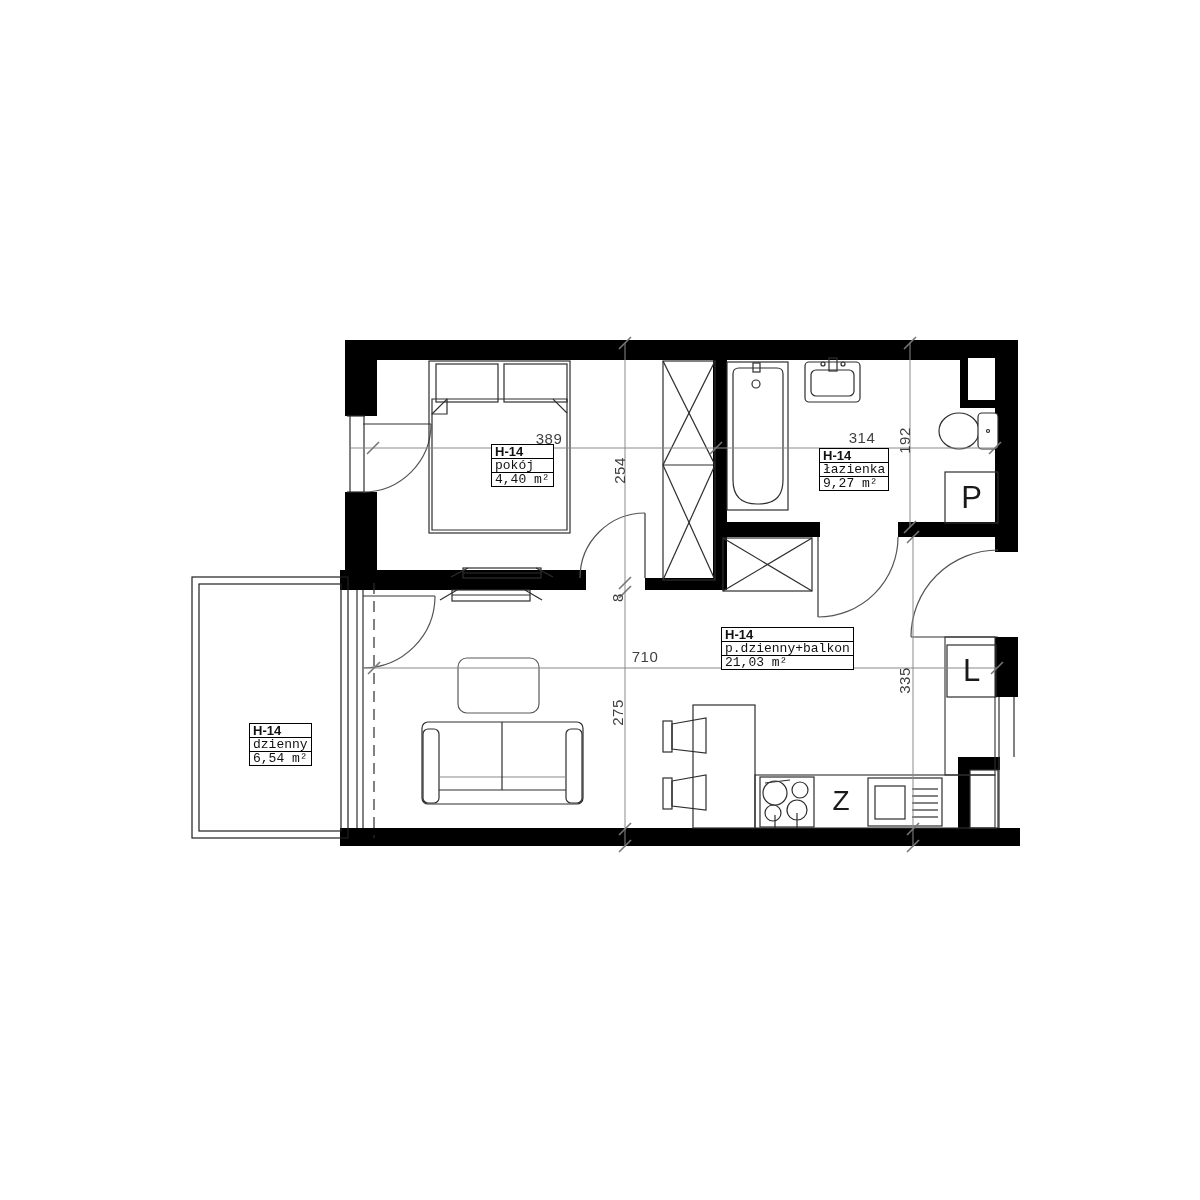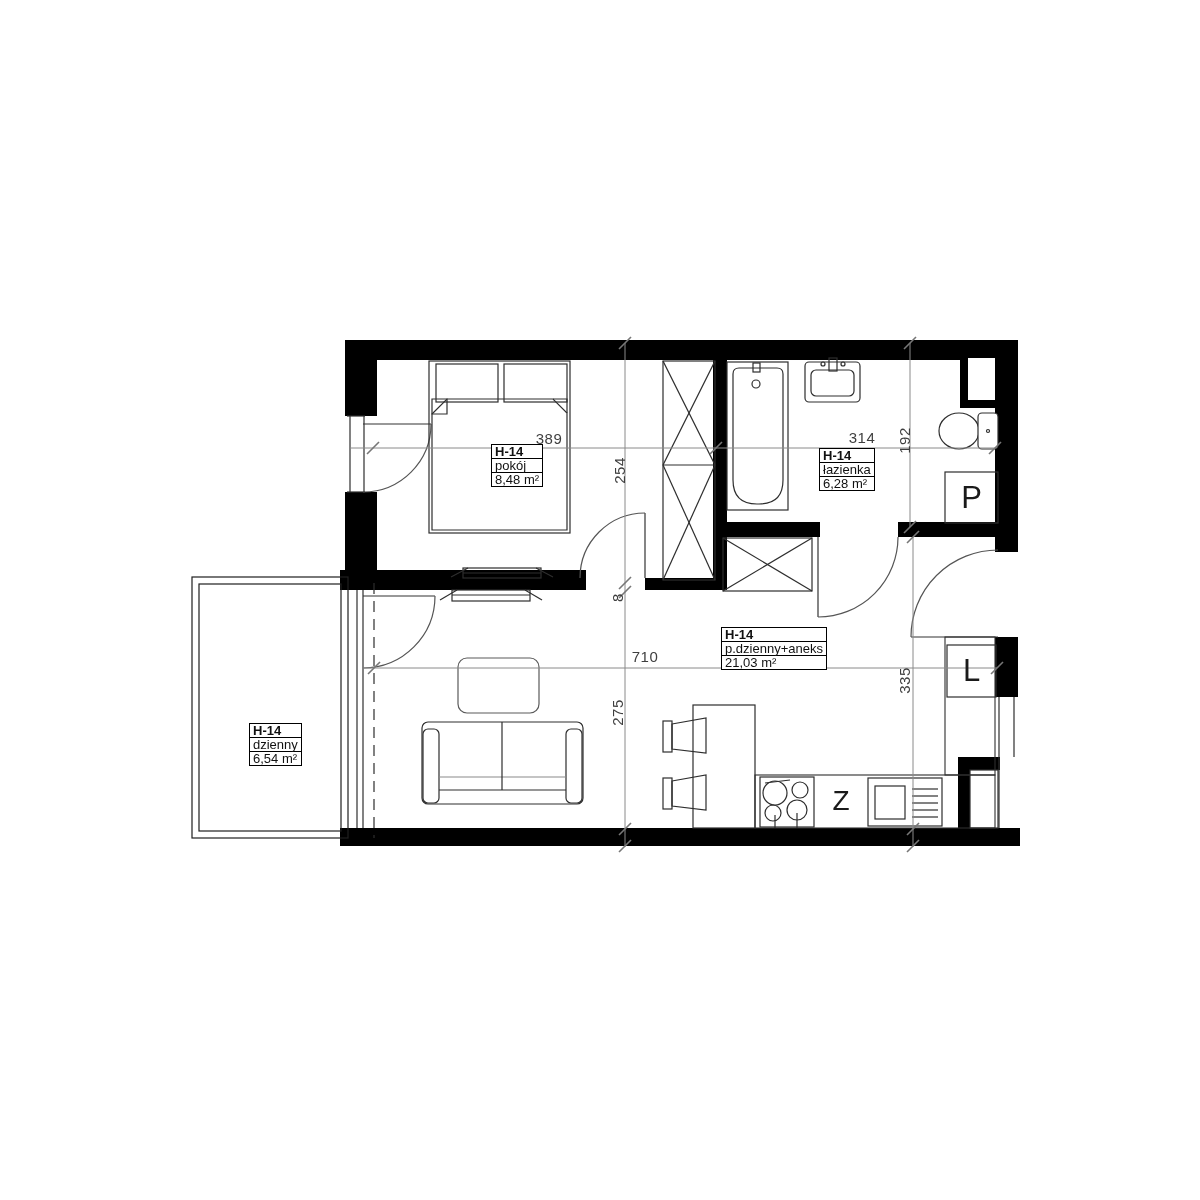--- a/index.html
+++ b/index.html
@@ -4,21 +4,21 @@
 <style>
   html,body{margin:0;padding:0;background:#fff;}
   #canvas{position:relative;width:1140px;height:1200px;background:#fff;overflow:hidden;
           font-family:"Liberation Sans",sans-serif;}
   .wall{position:absolute;background:#000;}
   .white{position:absolute;background:#fff;}
   svg.overlay{position:absolute;left:0;top:0;}
   .room-label{position:absolute;background:#fff;border:1px solid #000;color:#111;
               font-size:13px;line-height:13px;z-index:6;}
   .room-label .row{padding:0 3px;white-space:nowrap;}
-  .room-label .row + .row{border-top:1px solid #000;}
+  .room-label .row + .row{border-top:1px solid #000;font-family:Liberation Mono, monospace;}
   .room-label .row.id{font-weight:bold;}
   .dim{position:absolute;color:#3f3f3f;font-size:15px;letter-spacing:.5px;z-index:5;
        text-align:center;}
   .dim.v{transform:rotate(-90deg);transform-origin:center center;}
   .appliance{position:absolute;display:flex;align-items:center;justify-content:center;
              color:#1a1a1a;z-index:4;font-weight:400;}
 </style>
 </head>
 <body>
 
@@ -225,30 +225,30 @@
   <div class="dim v" style="left:607px;top:589px;width:20px;">8</div>
   <div class="dim" style="left:845px;top:429px;width:34px;">314</div>
   <div class="dim v" style="left:887px;top:432px;width:34px;">192</div>
   <div class="dim" style="left:628px;top:648px;width:34px;">710</div>
   <div class="dim v" style="left:600px;top:704px;width:34px;">275</div>
   <div class="dim v" style="left:887px;top:672px;width:34px;">335</div>
 
   <div class="room-label" style="left:491px;top:444px;">
     <div class="row id">H-14</div>
     <div class="row">pokój</div>
-    <div class="row">8,48 m²</div>
+    <div class="row">4,40 m²</div>
   </div>
   <div class="room-label" style="left:819px;top:448px;">
     <div class="row id">H-14</div>
     <div class="row">łazienka</div>
-    <div class="row">6,28 m²</div>
+    <div class="row">9,27 m²</div>
   </div>
   <div class="room-label" style="left:721px;top:627px;">
     <div class="row id">H-14</div>
-    <div class="row">p.dzienny+aneks</div>
+    <div class="row">p.dzienny+balkon</div>
     <div class="row">21,03 m²</div>
   </div>
   <div class="room-label" style="left:249px;top:723px;">
     <div class="row id">H-14</div>
     <div class="row">dzienny</div>
     <div class="row">6,54 m²</div>
   </div>
 
   <div class="appliance" style="left:945px;top:472px;width:53px;height:51px;font-size:31px;">P</div>
   <div class="appliance" style="left:947px;top:645px;width:49px;height:52px;font-size:31px;">L</div>

